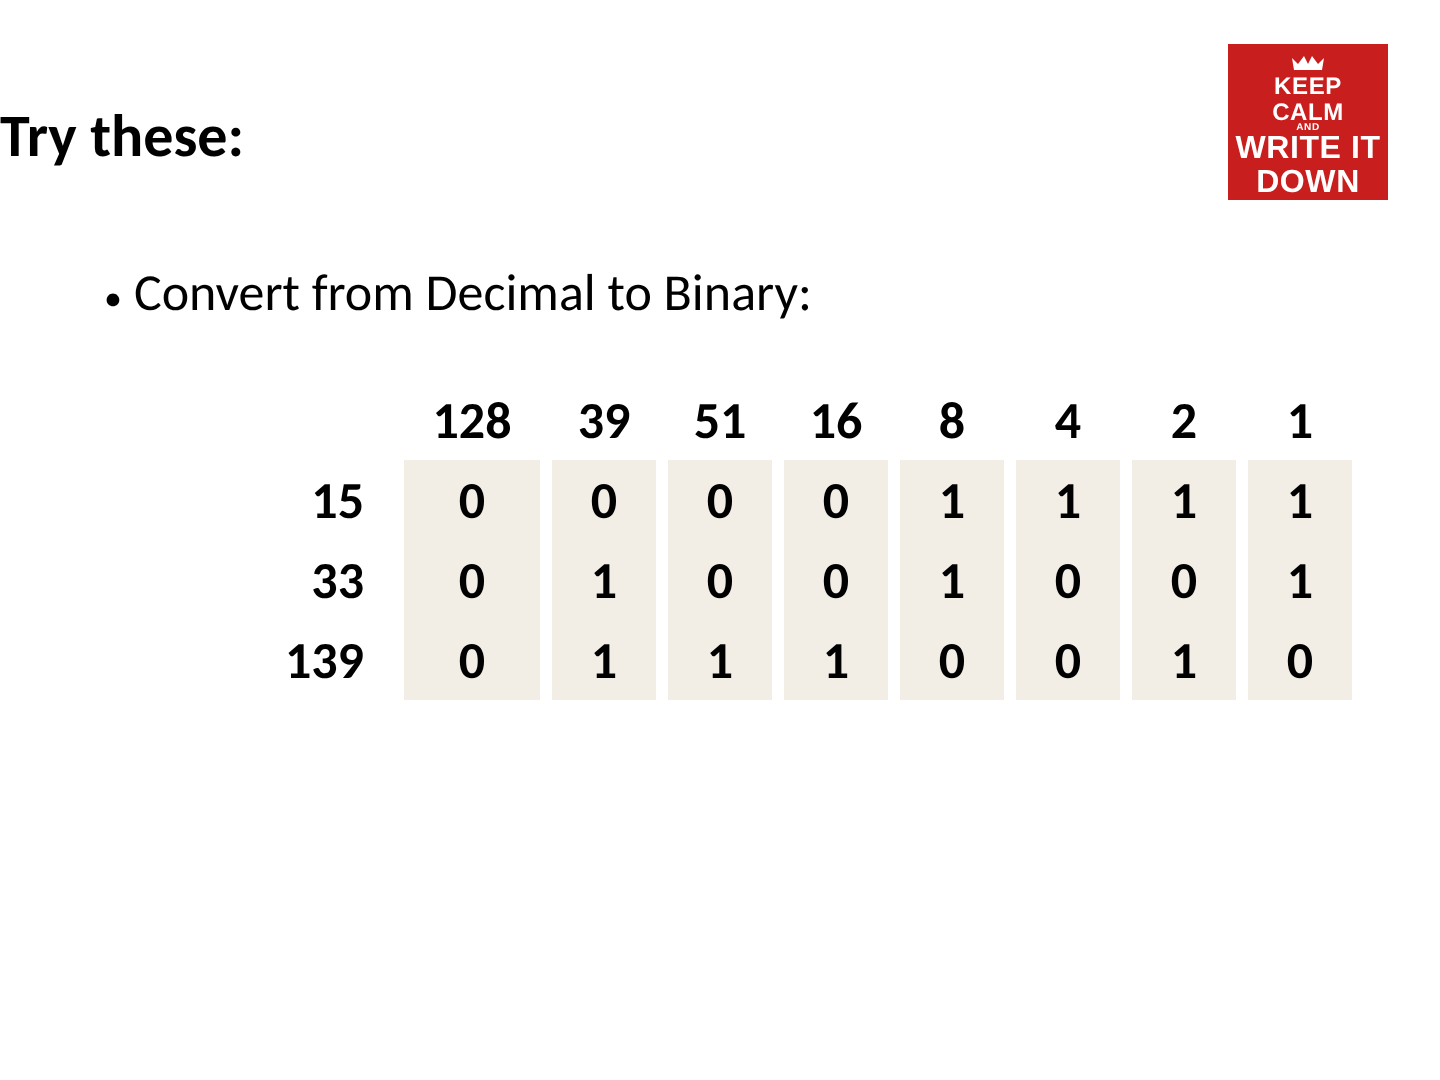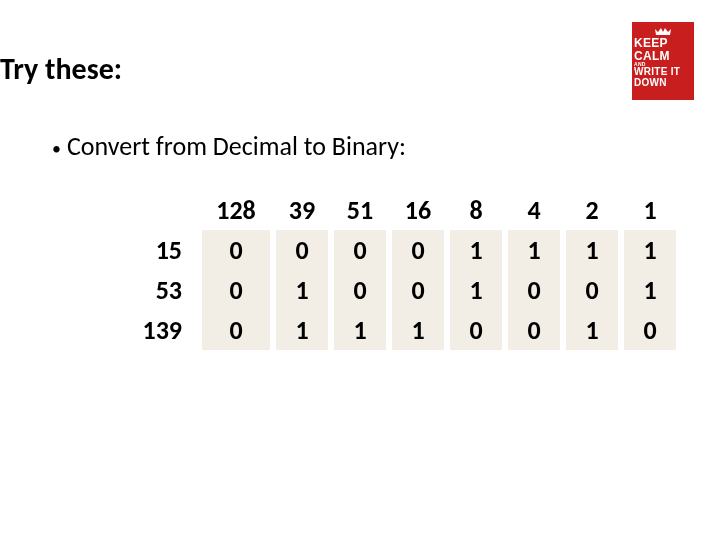--- a/index.html
+++ b/index.html
@@ -34,41 +34,41 @@
   }
   .bullet .dot {
     font-size: 18px;
     vertical-align: middle;
     margin-right: 6px;
   }
   .badge {
     position: absolute;
     top: 22px;
     right: 26px;
-    width: 62px;
+    width: 80px;
     height: 78px;
     background: #C81E1E;
     color: #fff;
     font-family: Arial, sans-serif;
-    text-align: left;
+    text-align: center;
     box-sizing: border-box;
     padding: 4px 2px 2px 2px;
   }
   .badge svg.crown {
     display: block;
     margin: 0 auto 1px auto;
   }
   .badge .line {
     font-weight: 700;
     line-height: 1.05;
     letter-spacing: 0.3px;
   }
   .badge .keep, .badge .calm { font-size: 12px; }
   .badge .and { font-size: 5px; letter-spacing: 0.3px; margin: 0; }
-  .badge .write, .badge .down { font-size: 10px; }
+  .badge .write, .badge .down { font-size: 16px; }
 
   .table-wrap {
     position: absolute;
     top: 190px;
     left: 110px;
   }
   table {
     border-collapse: separate;
     border-spacing: 6px 0;
   }
@@ -136,21 +136,21 @@
           <td class="col-128">0</td>
           <td>0</td>
           <td>0</td>
           <td>0</td>
           <td>1</td>
           <td>1</td>
           <td>1</td>
           <td>1</td>
         </tr>
         <tr>
-          <td class="rowlabel">53</td>
+          <td class="rowlabel">33</td>
           <td class="col-128">0</td>
           <td>1</td>
           <td>0</td>
           <td>0</td>
           <td>1</td>
           <td>0</td>
           <td>0</td>
           <td>1</td>
         </tr>
         <tr>

